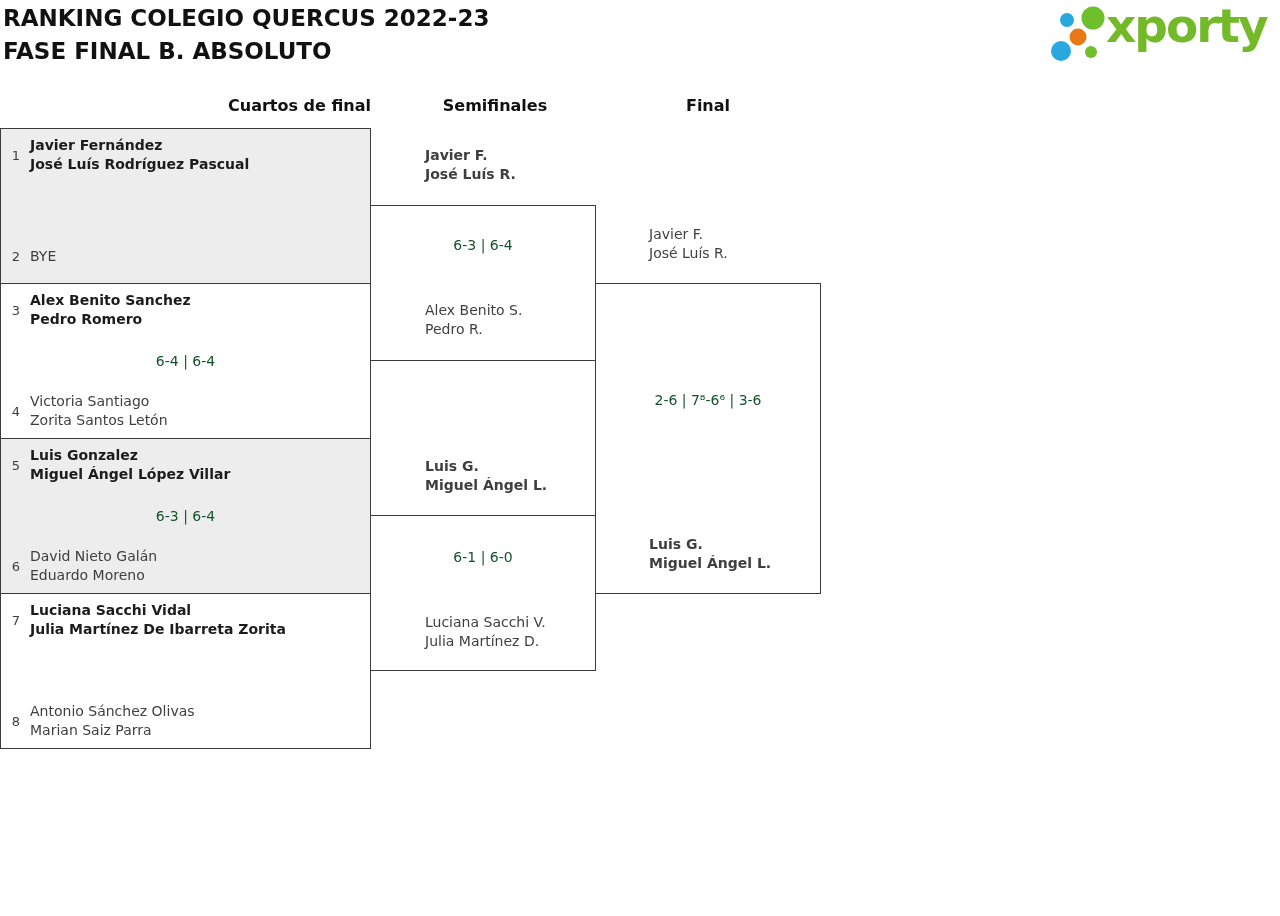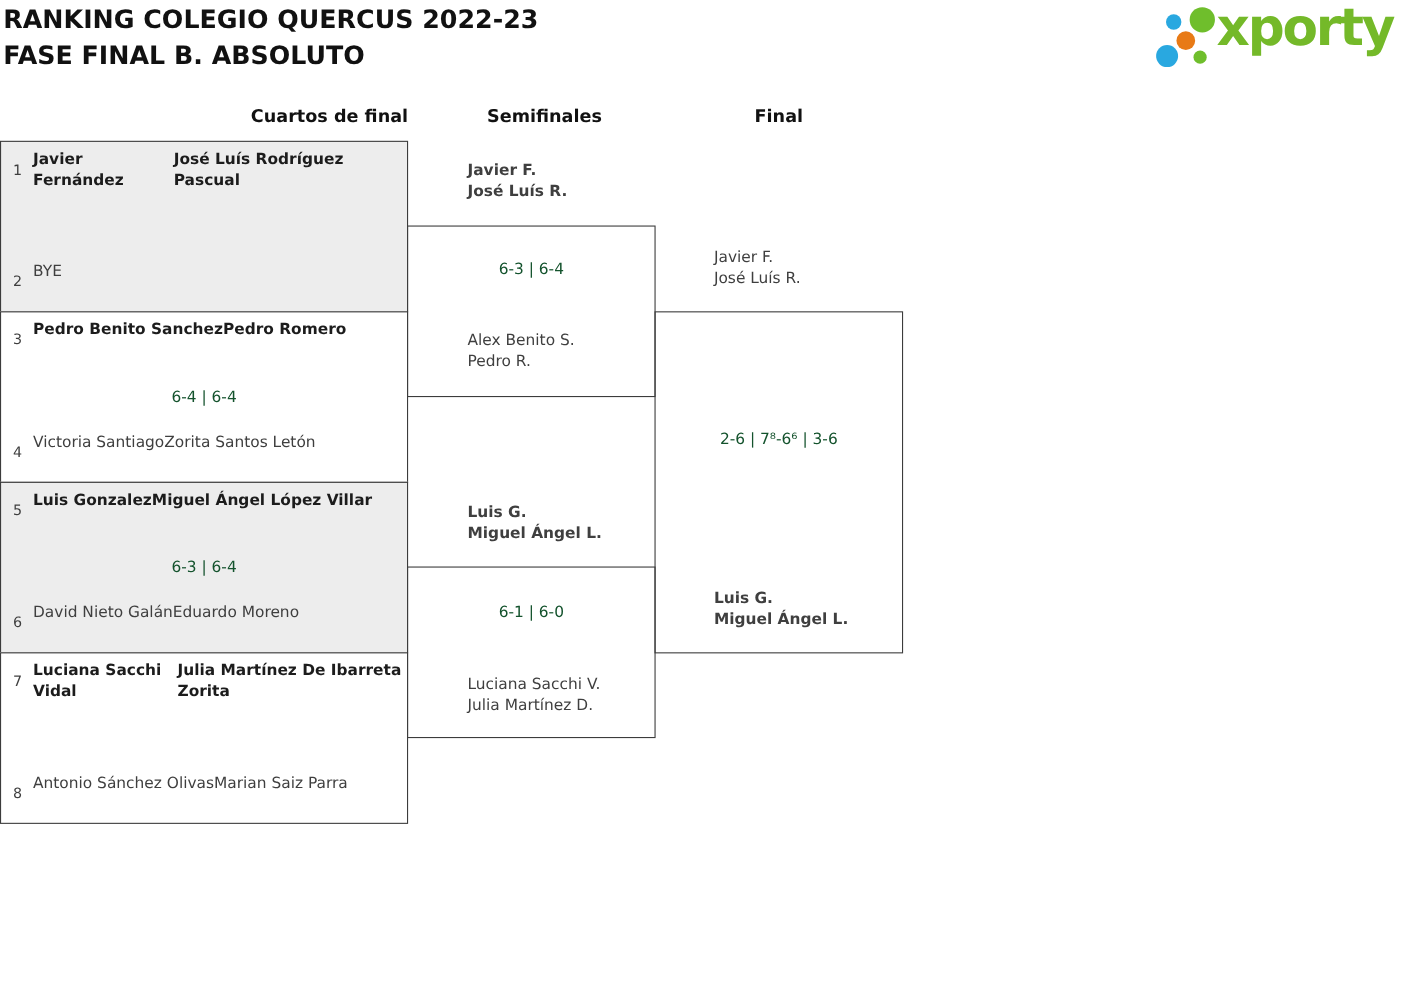--- a/index.html
+++ b/index.html
@@ -29,21 +29,21 @@
   .qf1 { top:128px; } .qf2 { top:283px; } .qf3 { top:438px; } .qf4 { top:593px; }
   .sf1 { left:370px; top:205px; width:226px; height:156px; }
   .sf2 { left:370px; top:515px; width:226px; height:156px; }
   .fbox { left:595px; top:283px; width:226px; height:311px; }
 
   
   .team-row { position:absolute; left:8px; display:flex; align-items:center; gap:7px; }
   .team-top { top:7px; }
   .team-bottom { bottom:8px; }
   .seed { width:14px; font-size:13px; color:#3f3f3f; text-align:center; flex:0 0 auto; }
-  .names { display:flex; justify-content:center; min-height:37px;
+  .names { display:flex; flex-direction:column; justify-content:center; min-height:37px;
            font-size:14px; line-height:19px; color:#3f3f3f; }
   .winner { font-weight:bold; color:#1c1c1c; }
 
   
   .score { position:absolute; font-size:14px; color:#14532d; text-align:center; }
   .score-in-box { left:0; right:0; top:69px; }
   .score-abs { width:226px; }
   .sf1-score { left:370px; top:237px; }
   .sf2-score { left:370px; top:549px; }
   .f-score   { left:595px; top:392px; }
@@ -97,21 +97,21 @@
       <div class="names">
         <div>BYE</div>
       </div>
     </div>
   </div>
 
   <div class="box qf qf2 bg-white">
     <div class="team-row team-top">
       <span class="seed">3</span>
       <div class="names winner">
-        <div>Pedro Benito Sanchez</div>
+        <div>Alex Benito Sanchez</div>
         <div>Pedro Romero</div>
       </div>
     </div>
     <div class="score score-in-box">6-4 | 6-4</div>
     <div class="team-row team-bottom">
       <span class="seed">4</span>
       <div class="names">
         <div>Victoria Santiago</div>
         <div>Zorita Santos Letón</div>
       </div>

